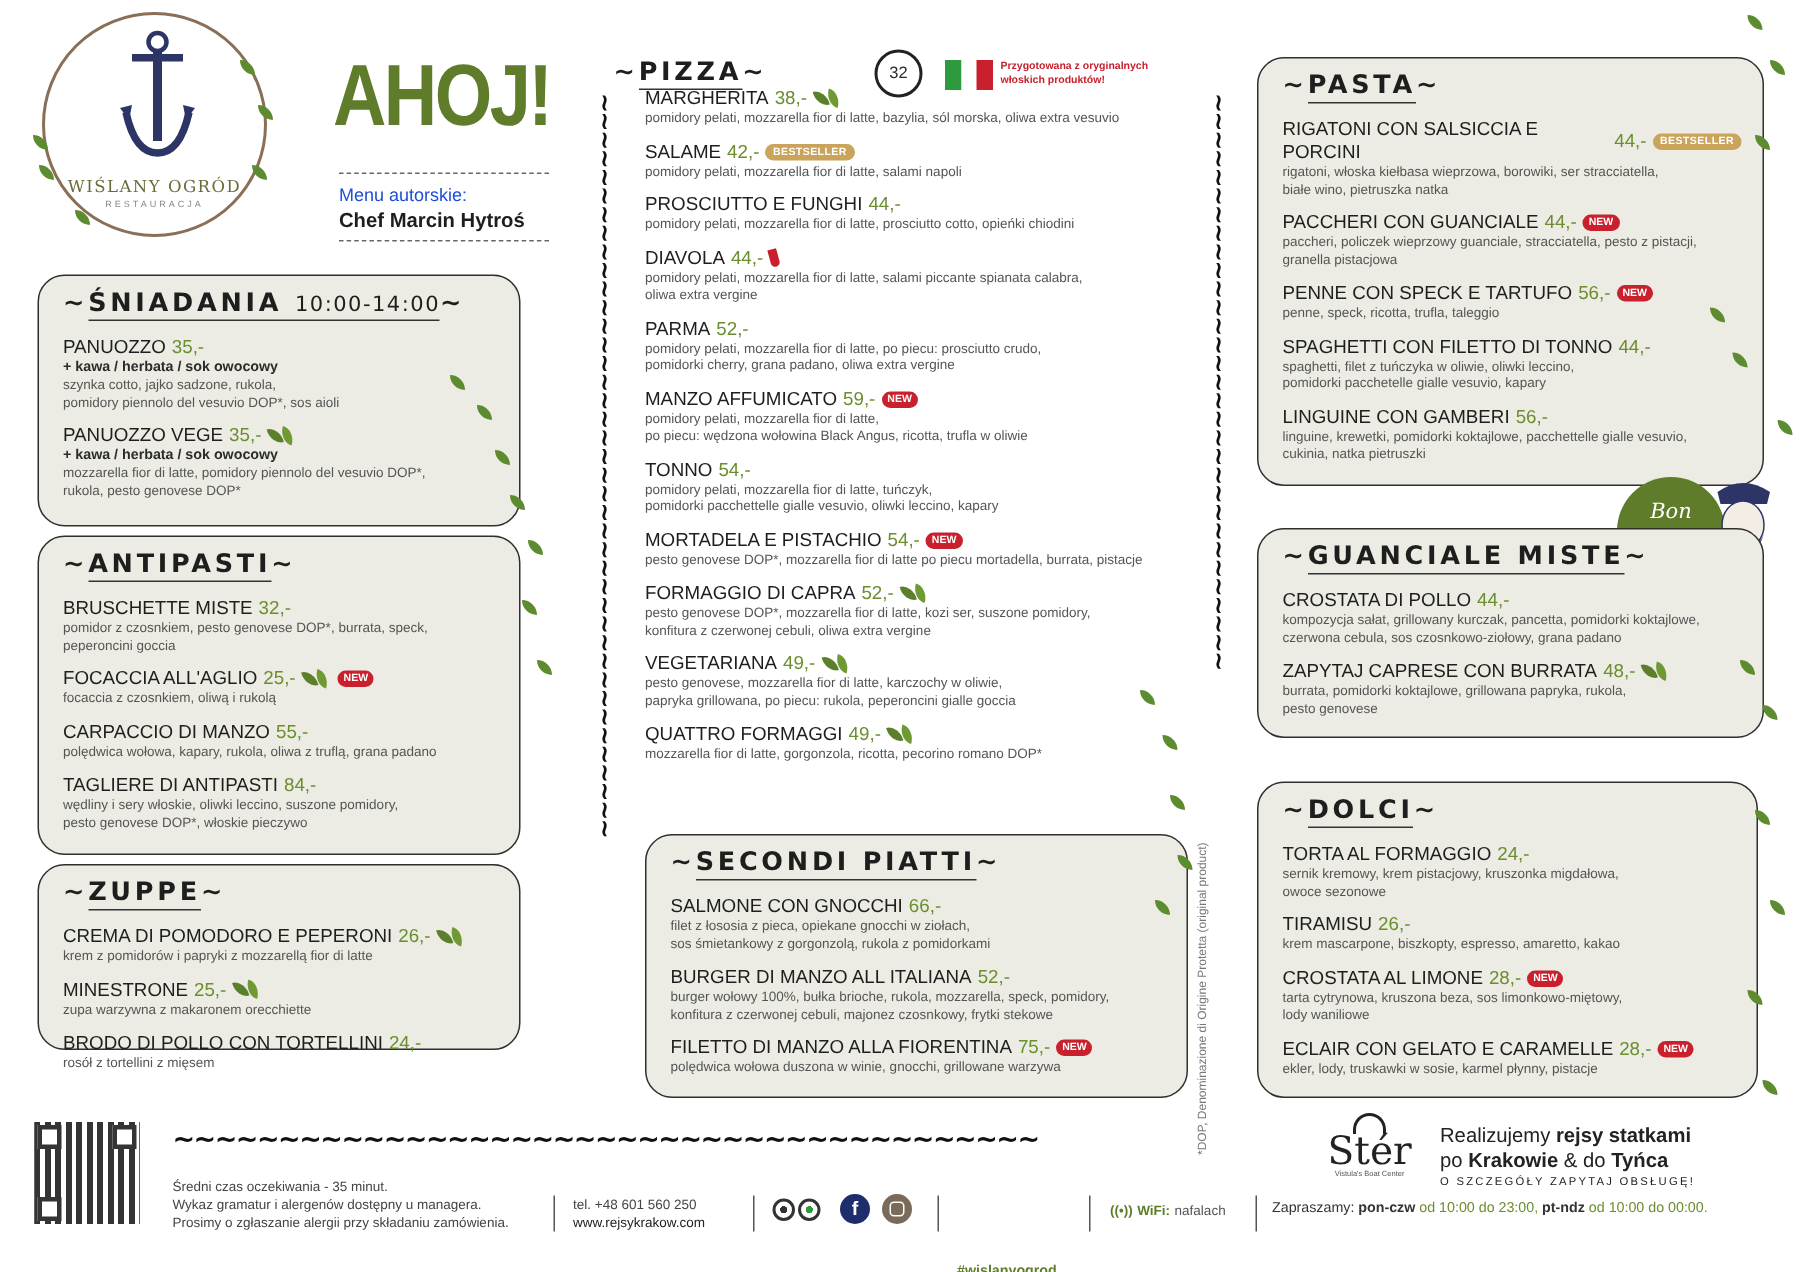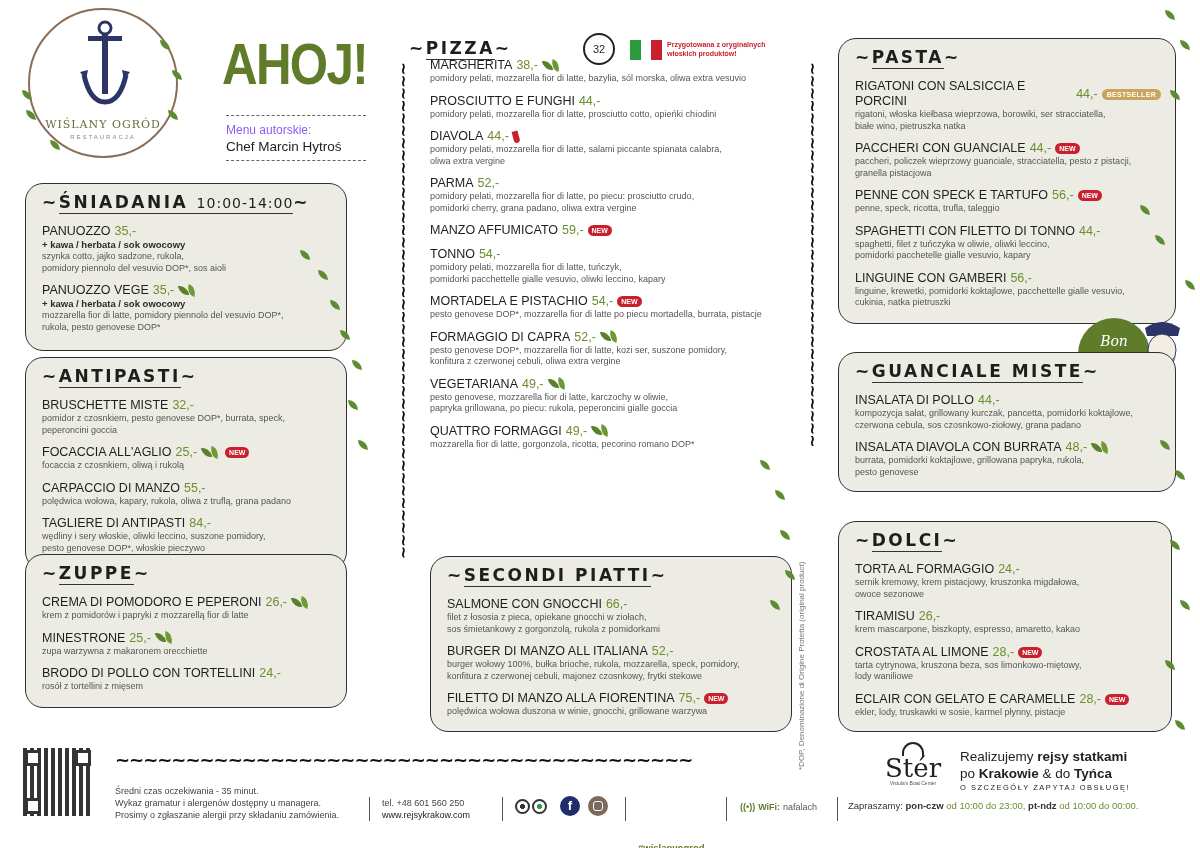--- a/index.html
+++ b/index.html
@@ -44,22 +44,22 @@
   <span class="vine" style="left:-8px;top:80px"></span>
     <span class="vine" style="left:-4px;top:100px"></span>
     <span class="vine" style="left:130px;top:30px"></span>
     <span class="vine" style="left:142px;top:60px"></span>
     <span class="vine" style="left:138px;top:100px"></span>
     <span class="vine" style="left:20px;top:130px"></span>
 </div>
 
 <div class="abs" style="left:222px;top:30px;font-family:'Liberation Sans',sans-serif;font-weight:bold;font-size:58px;color:#5e7c2a;letter-spacing:-2px;transform:scaleX(.85);transform-origin:left">AHOJ!</div>
 <div class="abs" style="left:226px;top:115px;width:140px;border-top:1px dashed #666"></div>
-<div class="abs" style="left:226px;top:123px;font-size:12px;color:#8b5cf6">Menu autorskie:</div>
-<div class="abs" style="left:226px;top:139px;font-size:13.5px;font-weight:normal;color:#1e1e1e">Chef Marcin Hytroś</div>
+<div class="abs" style="left:226px;top:123px;font-size:12px;color:#1d4ed8">Menu autorskie:</div>
+<div class="abs" style="left:226px;top:139px;font-size:13.5px;font-weight:bold;color:#1e1e1e">Chef Marcin Hytroś</div>
 <div class="abs" style="left:226px;top:160px;width:140px;border-top:1px dashed #666"></div>
 
 <div class="box" style="left:25px;top:183px;width:322px;height:168px">
   <div class="sec-title">~<span class="u"><span>ŚNIADANIA</span> <span class="hours">10:00-14:00</span></span>~</div>
   <div class="item">
     <div class="name">
         <span>PANUOZZO</span>
         <span class="price">35,-</span>
       </div>
     <div class="sub">+ kawa / herbata / sok owocowy</div>
@@ -107,21 +107,21 @@
   <div class="item">
       <div class="name">
         <span>TAGLIERE DI ANTIPASTI</span>
         <span class="price">84,-</span>
       </div>
       <div class="desc" style="white-space:pre-line">wędliny i sery włoskie, oliwki leccino, suszone pomidory,
 pesto genovese DOP*, włoskie pieczywo</div>
     </div>
 </div>
 
-<div class="box" style="left:25px;top:554px;width:322px;height:154px">
+<div class="box" style="left:25px;top:576px;width:322px;height:124px">
   <div class="sec-title">~<span class="u">ZUPPE</span>~</div>
   <div class="item">
       <div class="name">
         <span>CREMA DI POMODORO E PEPERONI</span>
         <span class="price">26,-</span>
         <span class="leaf"></span>
       </div>
       <div class="desc">krem z pomidorów i papryki z mozzarellą fior di latte</div>
     </div>
   <div class="item">
@@ -170,20 +170,28 @@
   <div class="item">
       <div class="name">
         <span>MARGHERITA</span>
         <span class="price">38,-</span>
         <span class="leaf"></span>
       </div>
       <div class="desc">pomidory pelati, mozzarella fior di latte, bazylia, sól morska, oliwa extra vesuvio</div>
     </div>
   <div class="item">
       <div class="name">
+        <span>SALAME</span>
+        <span class="price">42,-</span>
+        <span class="badge-best">BESTSELLER</span>
+      </div>
+      <div class="desc">pomidory pelati, mozzarella fior di latte, salami napoli</div>
+    </div>
+  <div class="item">
+      <div class="name">
         <span>PROSCIUTTO E FUNGHI</span>
         <span class="price">44,-</span>
       </div>
       <div class="desc">pomidory pelati, mozzarella fior di latte, prosciutto cotto, opieńki chiodini</div>
     </div>
   <div class="item">
       <div class="name">
         <span>DIAVOLA</span>
         <span class="price">44,-</span>
         <span class="chili"></span>
@@ -198,20 +206,22 @@
       </div>
       <div class="desc" style="white-space:pre-line">pomidory pelati, mozzarella fior di latte, po piecu: prosciutto crudo,
 pomidorki cherry, grana padano, oliwa extra vergine</div>
     </div>
   <div class="item">
       <div class="name">
         <span>MANZO AFFUMICATO</span>
         <span class="price">59,-</span>
         <span class="badge-new">NEW</span>
       </div>
+      <div class="desc" style="white-space:pre-line">pomidory pelati, mozzarella fior di latte,
+po piecu: wędzona wołowina Black Angus, ricotta, trufla w oliwie</div>
     </div>
   <div class="item">
       <div class="name">
         <span>TONNO</span>
         <span class="price">54,-</span>
       </div>
       <div class="desc" style="white-space:pre-line">pomidory pelati, mozzarella fior di latte, tuńczyk,
 pomidorki pacchettelle gialle vesuvio, oliwki leccino, kapary</div>
     </div>
   <div class="item">
@@ -340,29 +350,29 @@
       <path d="M5 10 Q22 -2 40 10 L38 18 L7 18Z" fill="#2c3566"></path>
       <ellipse cx="22" cy="32" rx="14" ry="16" fill="#f3ede4" stroke="#2c3566"></ellipse>
       <path d="M8 38 Q22 75 36 38 Q30 50 22 50 Q14 50 8 38Z" fill="#2c3566"></path>
     </svg>
 </div>
 
 <div class="box" style="left:838px;top:352px;width:338px;height:140px">
   <div class="sec-title">~<span class="u">GUANCIALE MISTE</span>~</div>
   <div class="item">
       <div class="name">
-        <span>INSALATA DI POLLO</span>
+        <span>CROSTATA DI POLLO</span>
         <span class="price">44,-</span>
       </div>
       <div class="desc" style="white-space:pre-line">kompozycja sałat, grillowany kurczak, pancetta, pomidorki koktajlowe,
 czerwona cebula, sos czosnkowo-ziołowy, grana padano</div>
     </div>
   <div class="item">
       <div class="name">
-        <span>INSALATA DIAVOLA CON BURRATA</span>
+        <span>ZAPYTAJ CAPRESE CON BURRATA</span>
         <span class="price">48,-</span>
         <span class="leaf"></span>
       </div>
       <div class="desc" style="white-space:pre-line">burrata, pomidorki koktajlowe, grillowana papryka, rukola,
 pesto genovese</div>
     </div>
 </div>
 
 <div class="box" style="left:838px;top:521px;width:334px;height:211px">
   <div class="sec-title">~<span class="u">DOLCI</span>~</div>

